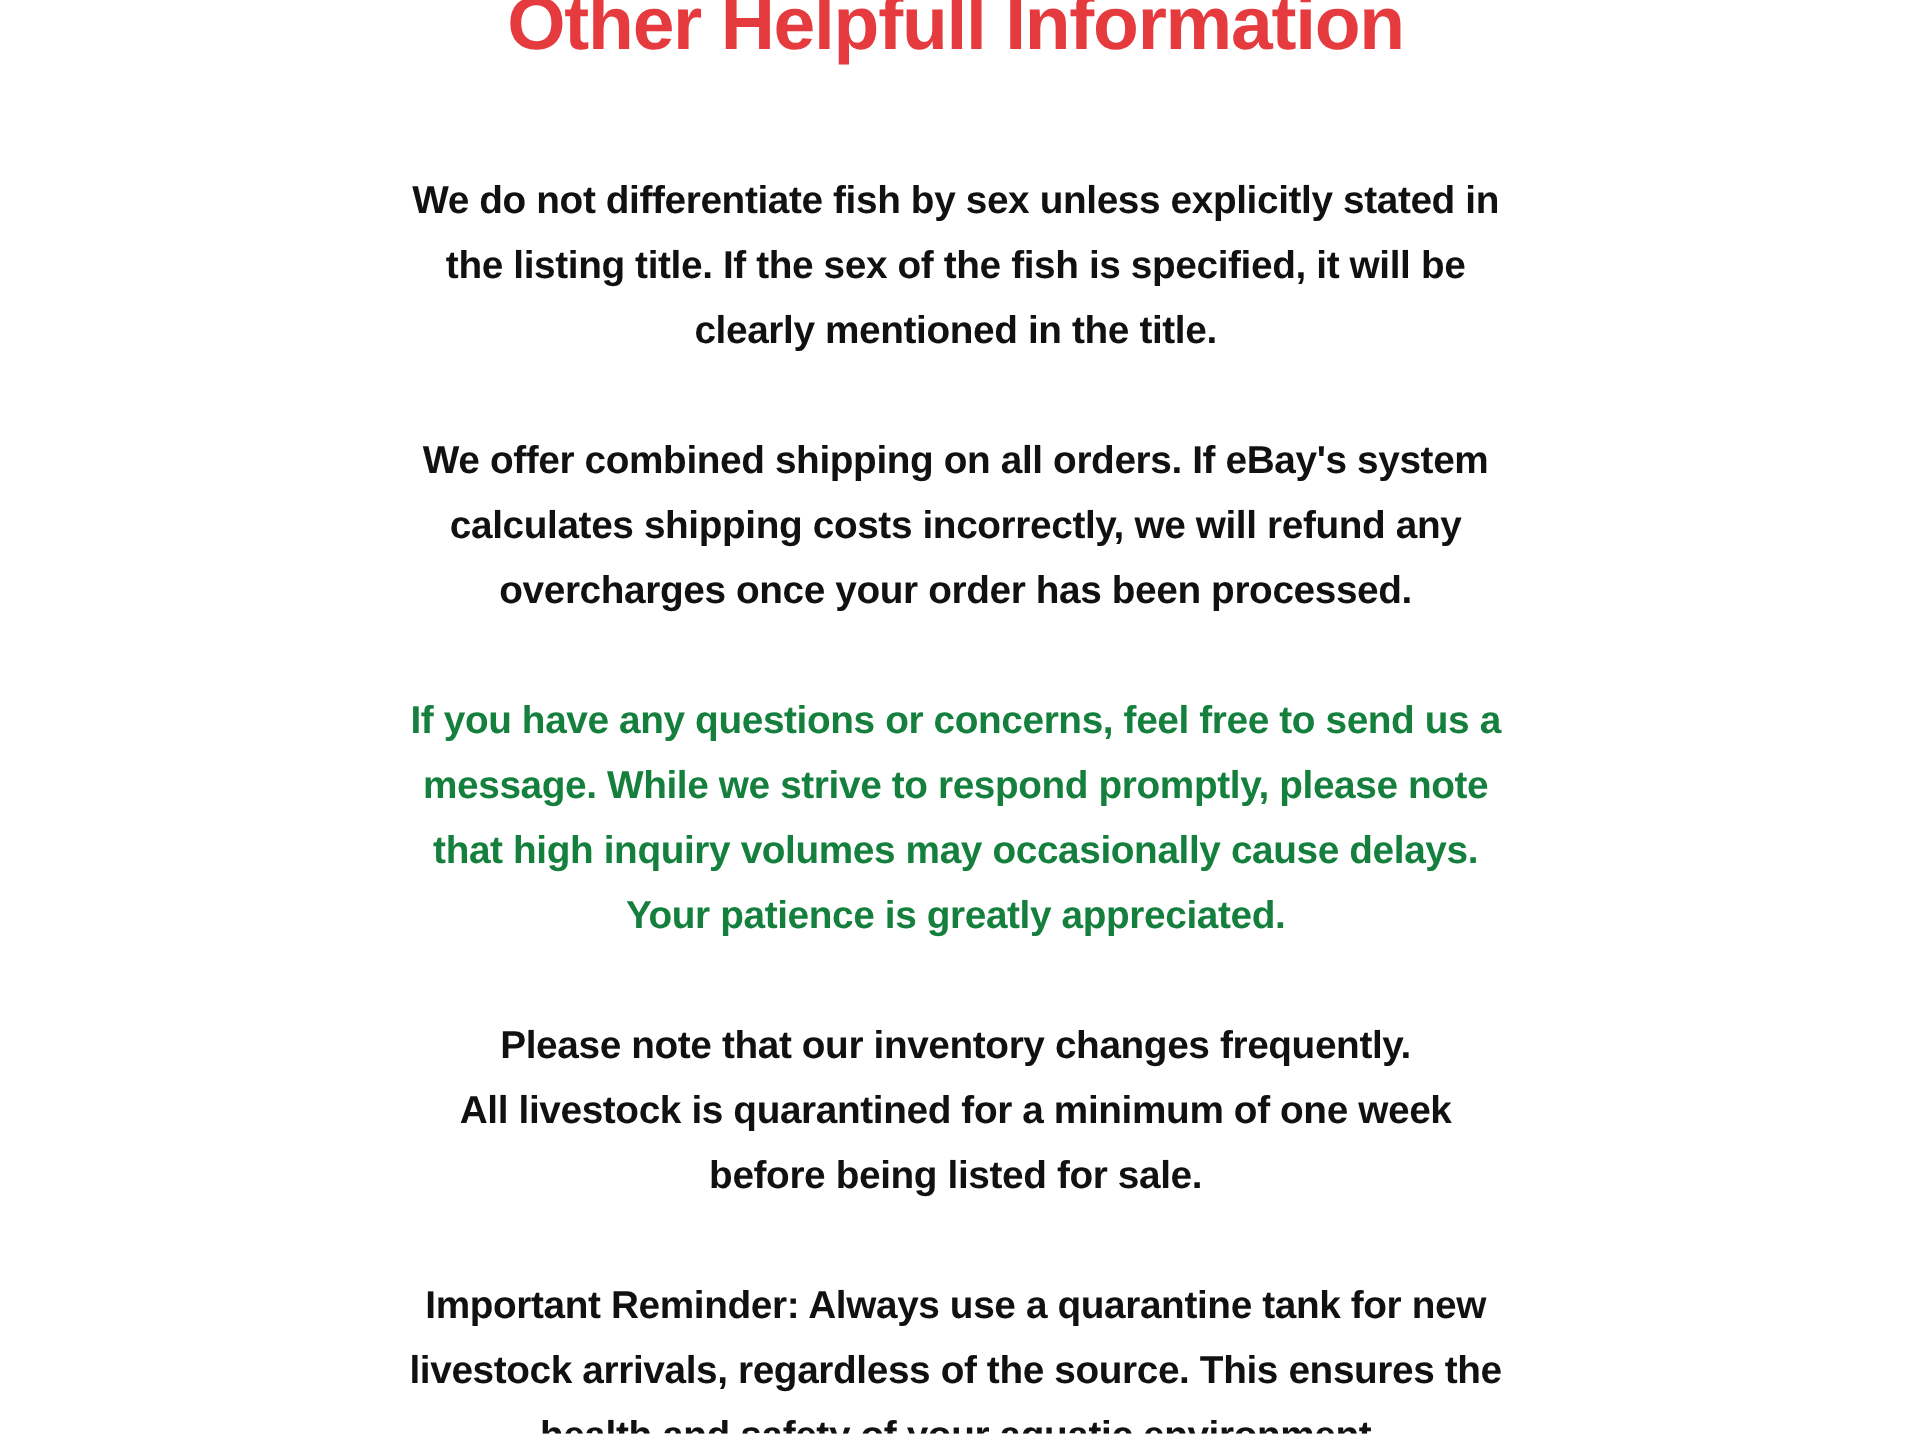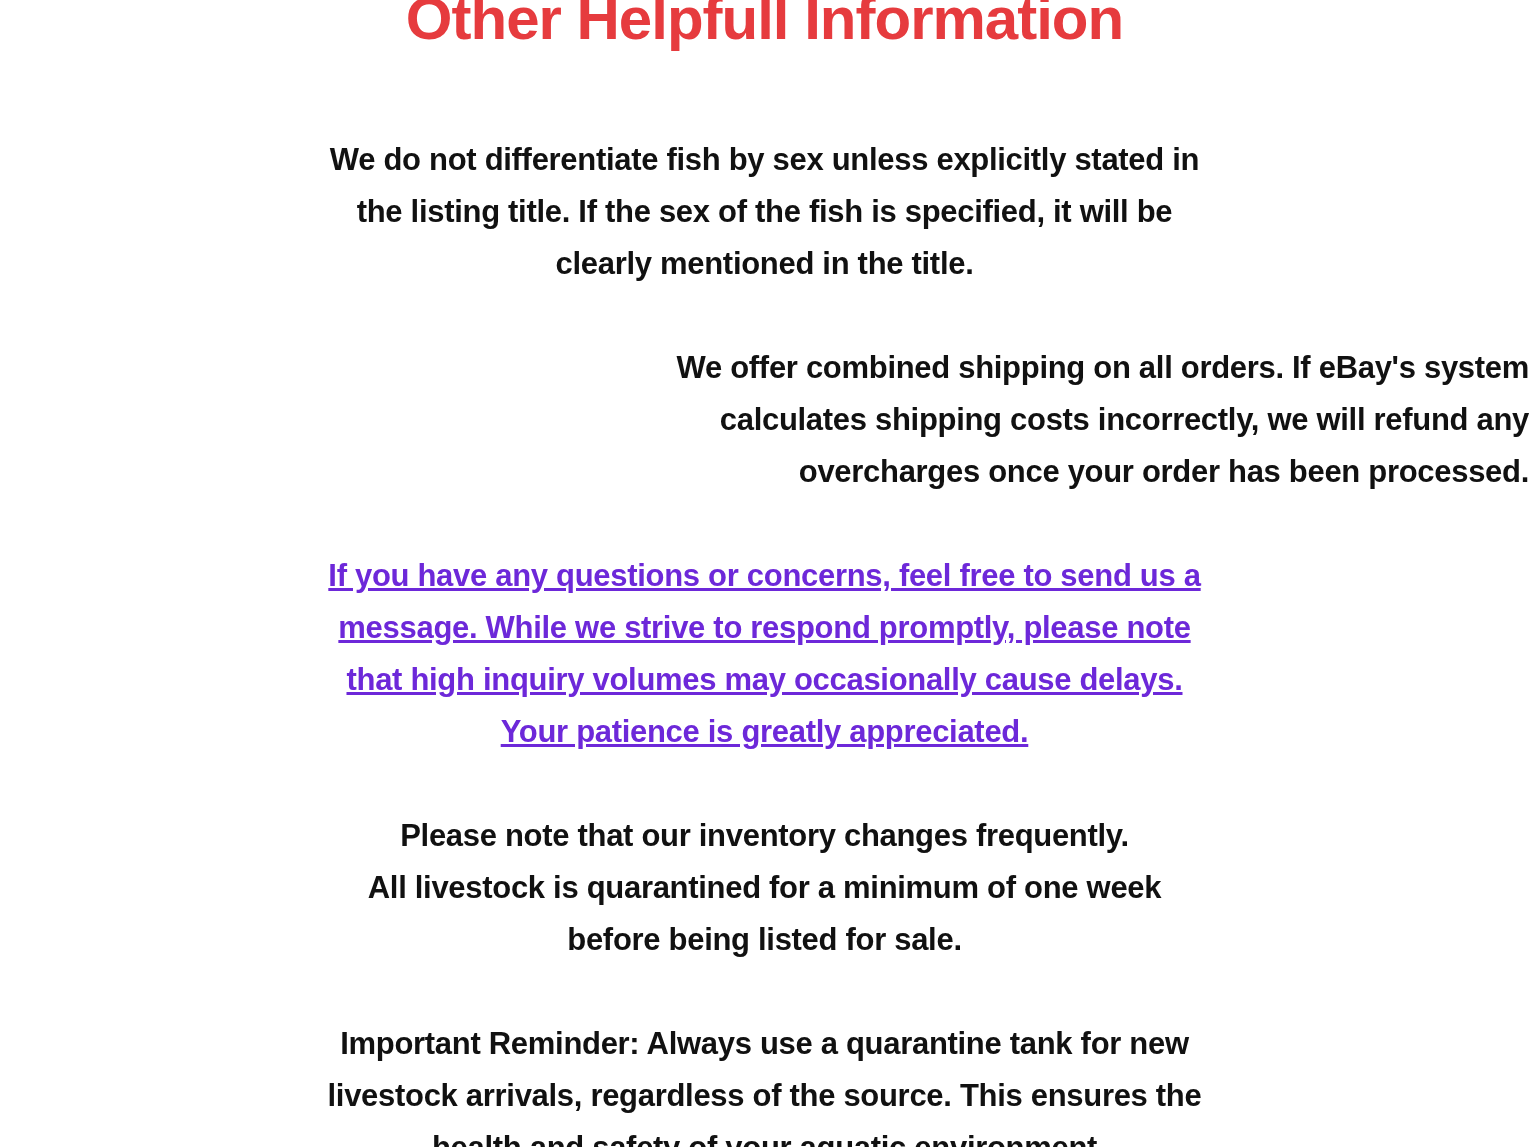--- a/index.html
+++ b/index.html
@@ -51,25 +51,25 @@
 <div class="page" style="background: rgb(255, 255, 255);">
 
   <h1 class="page-title" style="color: rgb(230, 59, 62);">Other Helpfull Information</h1>
 
   <div class="paragraphs">
 
     <p class="para" style="color: rgb(17, 17, 17);">We do not differentiate fish by sex unless explicitly stated in
 the listing title. If the sex of the fish is specified, it will be
 clearly mentioned in the title.</p>
 
-    <p class="para" style="color: rgb(17, 17, 17); text-align: right;">We offer combined shipping on all orders. If eBay's system
+    <p class="para" style="color: rgb(17, 17, 17);">We offer combined shipping on all orders. If eBay's system
 calculates shipping costs incorrectly, we will refund any
 overcharges once your order has been processed.</p>
 
-    <p class="para" style="color: #6d28d9; text-decoration: underline;">If you have any questions or concerns, feel free to send us a
+    <p class="para" style="color: #15803d;">If you have any questions or concerns, feel free to send us a
 message. While we strive to respond promptly, please note
 that high inquiry volumes may occasionally cause delays.
 Your patience is greatly appreciated.</p>
 
     <p class="para" style="color: rgb(17, 17, 17);">Please note that our inventory changes frequently.
 All livestock is quarantined for a minimum of one week
 before being listed for sale.</p>
 
     <p class="para" style="color: rgb(17, 17, 17);">Important Reminder: Always use a quarantine tank for new
 livestock arrivals, regardless of the source. This ensures the

